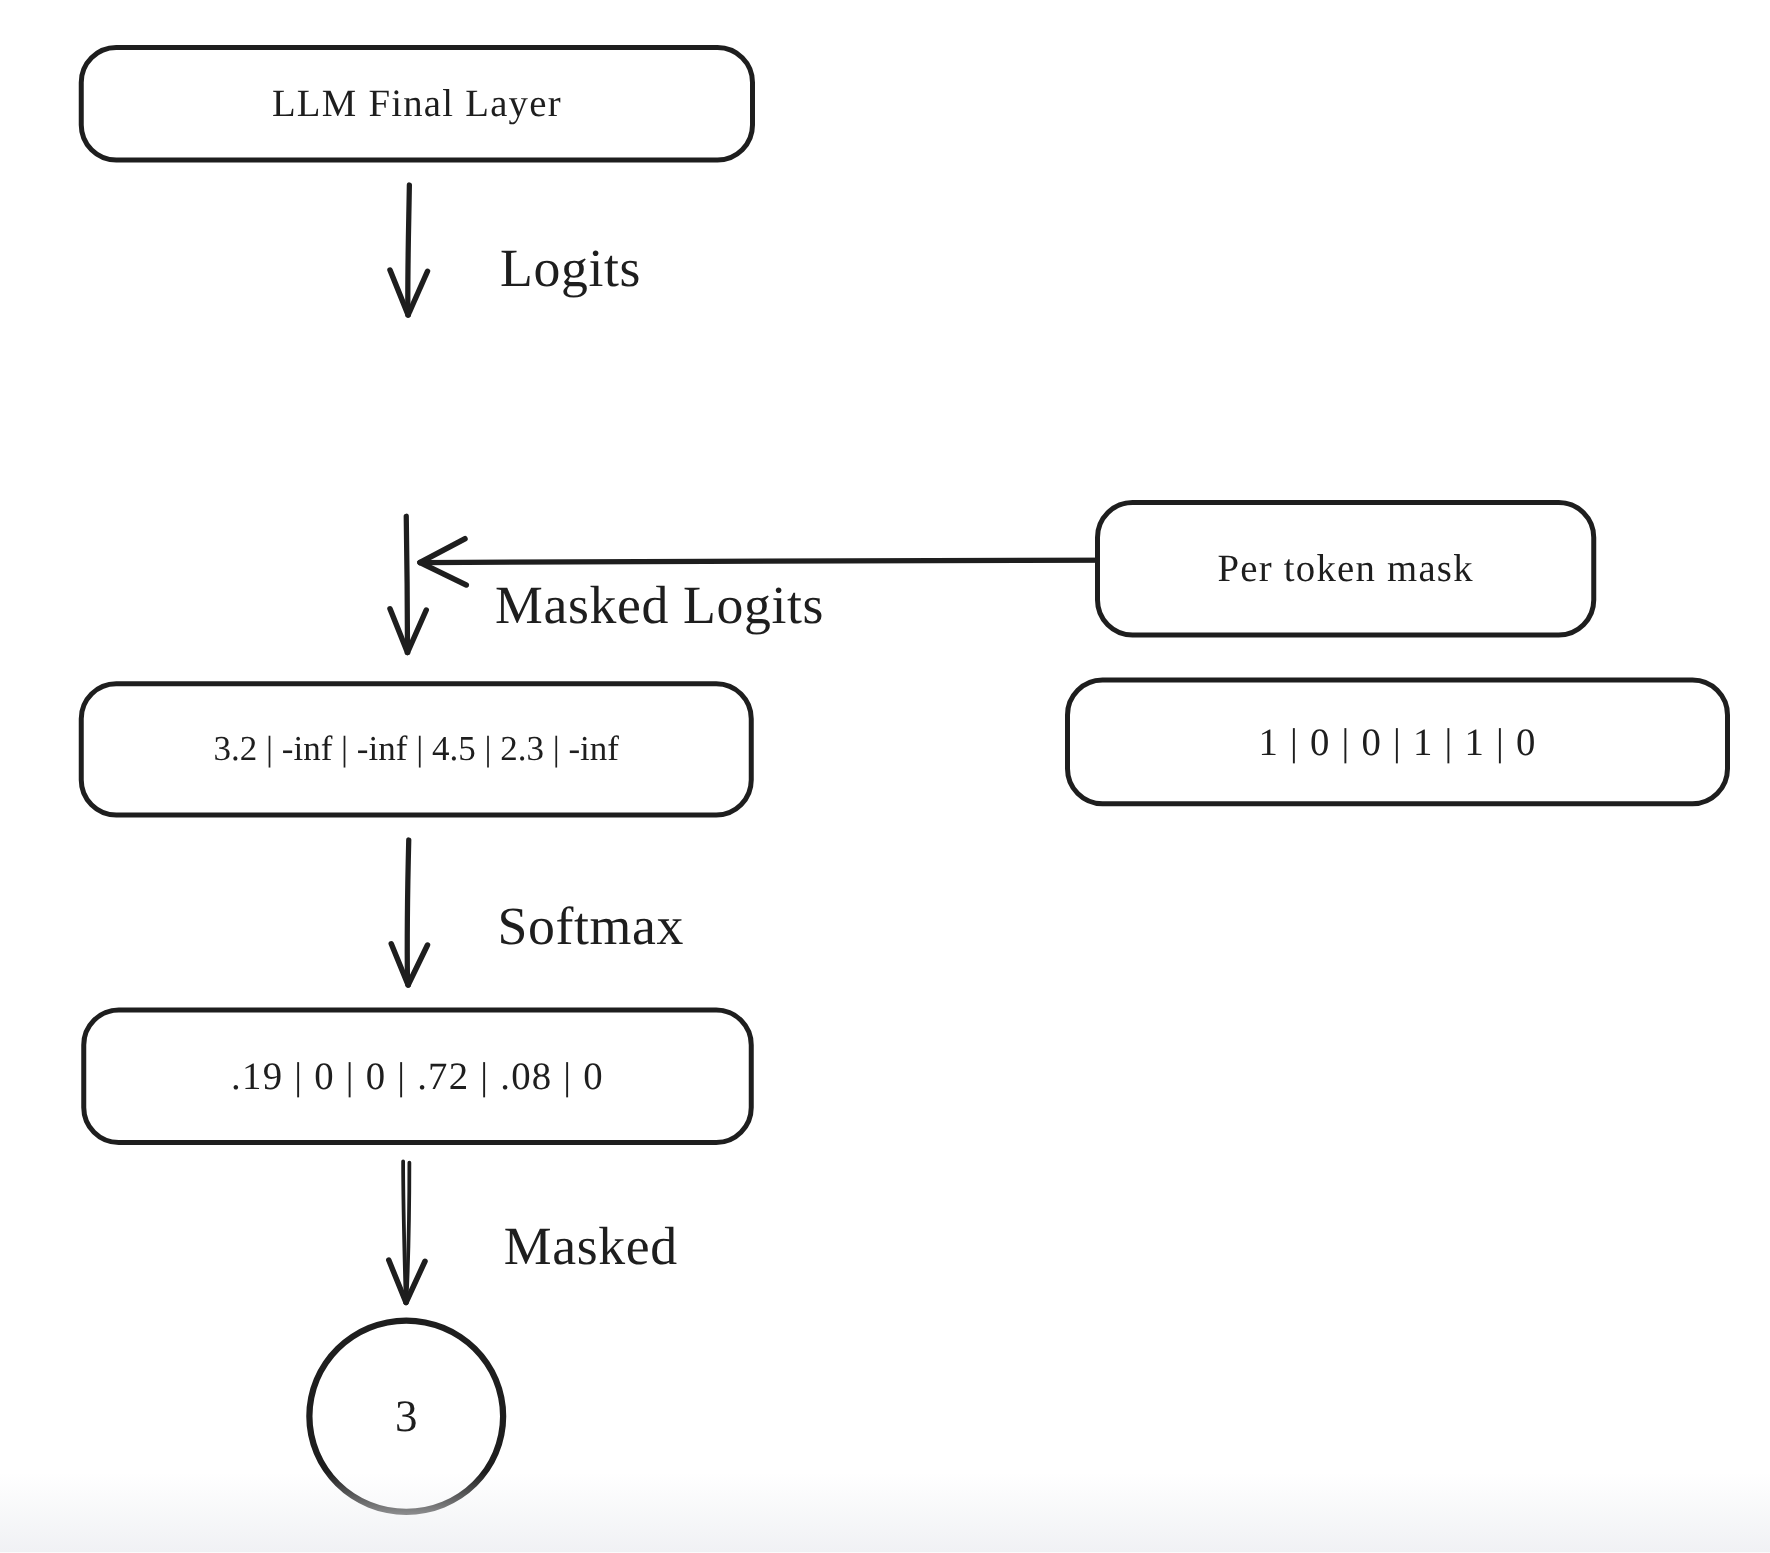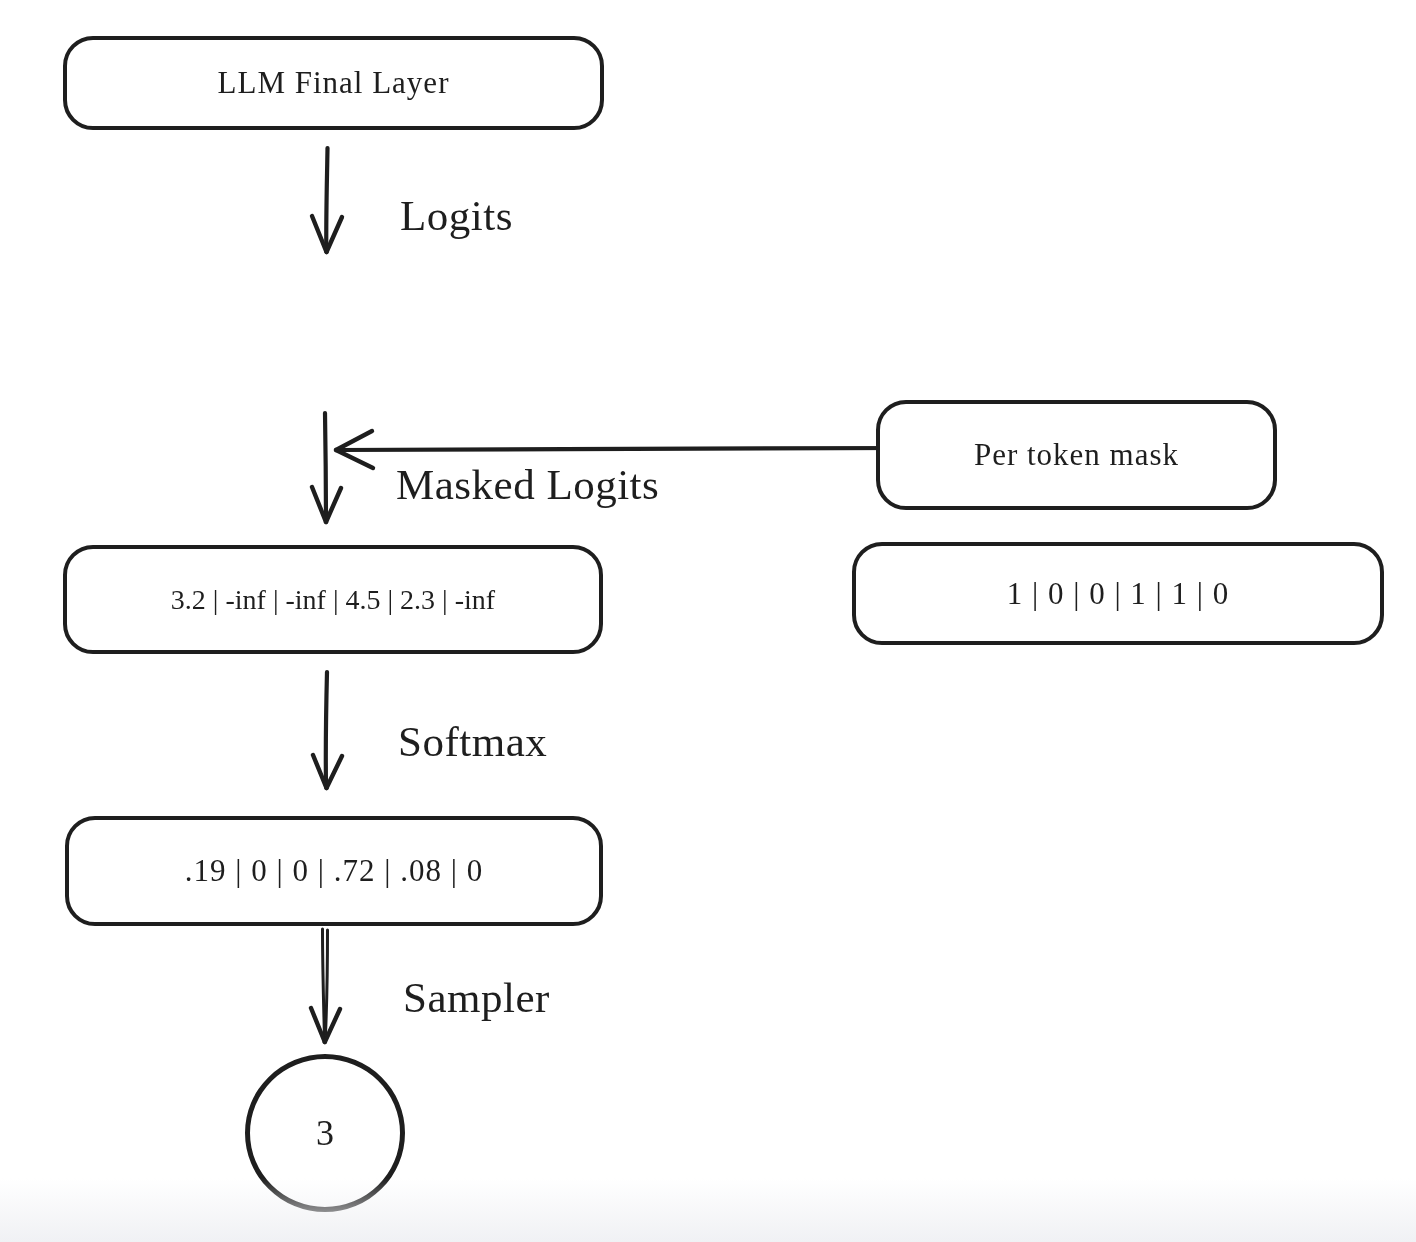--- a/index.html
+++ b/index.html
@@ -46,21 +46,21 @@
     white-space: nowrap;
     font-size: 31px;
     letter-spacing: 1px;
     color: var(--stroke);
   }
   #node-llm     { left: 63px;  top: 36px;  width: 541px; height: 94px;  }
   #node-logits  { left: 65px;  top: 277px; width: 540px; height: 110px; }
   #node-masked  { left: 63px;  top: 545px; width: 540px; height: 109px; font-size: 28px; letter-spacing: 0; }
   #node-mask-src{ left: 876px; top: 400px; width: 401px; height: 110px; }
   #node-mask    { left: 852px; top: 542px; width: 532px; height: 103px; border-radius: 30px; }
-  #node-probs   { left: 65px;  top: 806px; width: 538px; height: 110px; margin-top: 10px; }
+  #node-probs   { left: 65px;  top: 806px; width: 538px; height: 110px; }
   .circle-node {
     position: absolute;
     left: 245px; top: 1054px;
     width: 160px; height: 158px;
     background: var(--bg);
     border: 5px solid var(--stroke);
     border-radius: 50%;
     display: flex;
     align-items: center;
     justify-content: center;
@@ -139,17 +139,17 @@
   <div class="node" id="node-probs">.19 | 0 | 0 | .72 | .08 | 0</div>
 
   <div class="circle-node">3</div>
 
   <div class="edge-label" id="label-logits">Logits</div>
 
   <div class="edge-label" id="label-masked-logits">Masked Logits</div>
 
   <div class="edge-label" id="label-softmax">Softmax</div>
 
-  <div class="edge-label" id="label-sampler">Sampler</div>
+  <div class="edge-label" id="label-sampler">Masked</div>
 
 
   <div class="page-fade"></div>
 </div>
 
 </body></html>

